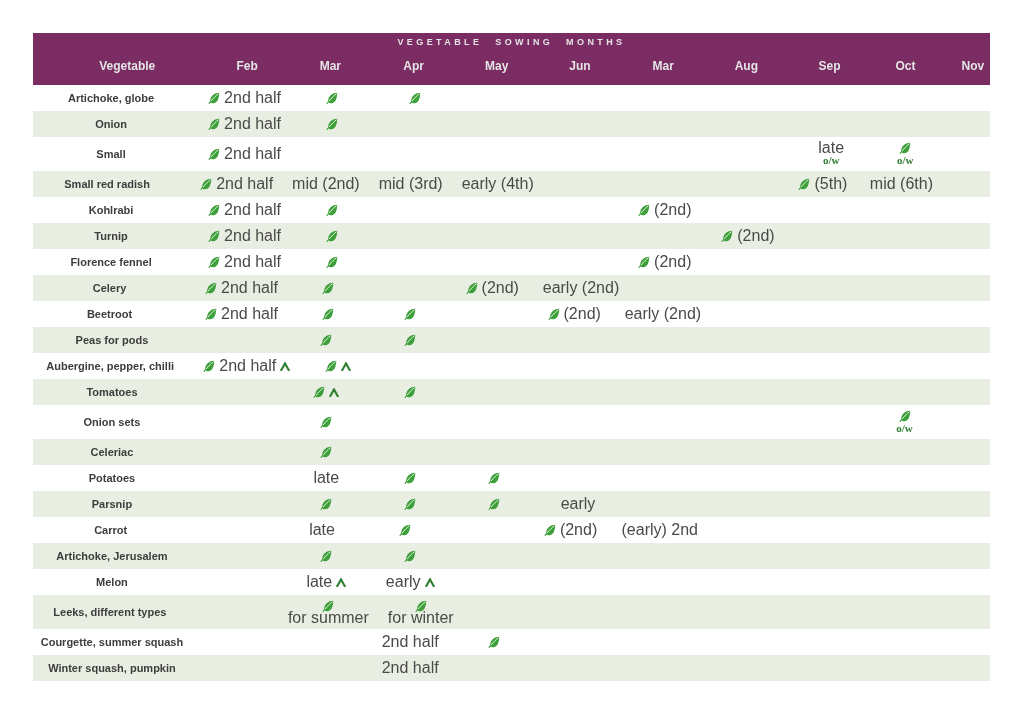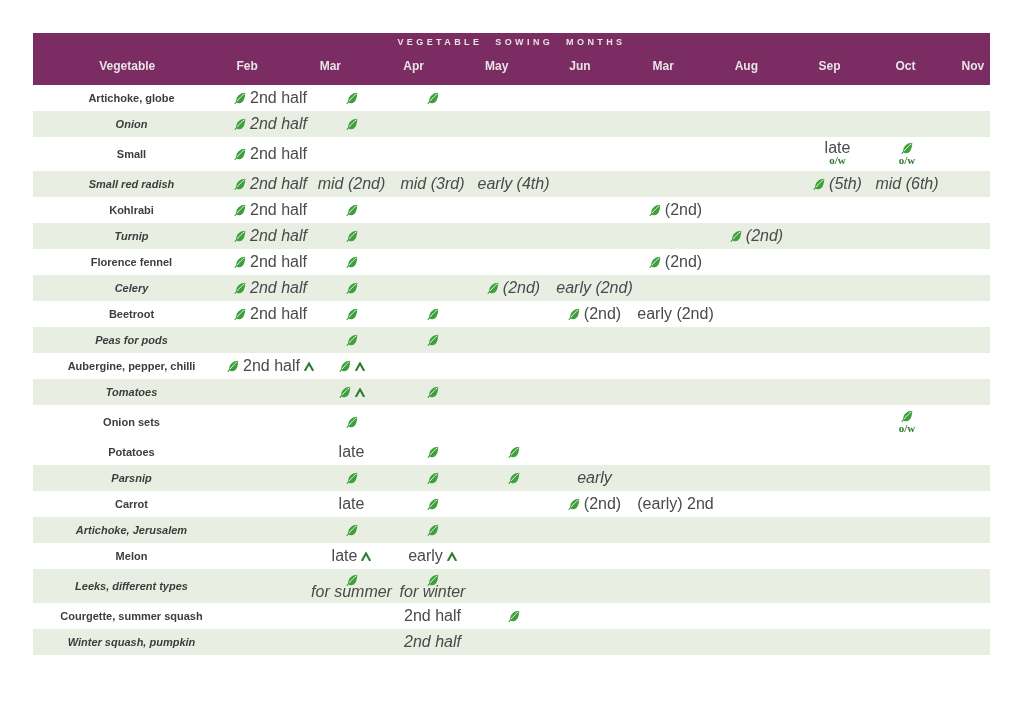--- a/index.html
+++ b/index.html
@@ -8,22 +8,22 @@
   #table-wrap { position:absolute; left:33px; top:33px; width:957px; }
 
   
   .thead { background:#7b2c63; color:#e5e5e5; height:52px; padding-top:4px; }
   .title-line { text-align:center; font-size:9px; font-weight:bold;
                 letter-spacing:3.4px; word-spacing:7px; height:15px; }
   .col-row { display:flex; align-items:center; height:28px; }
   .col-h { font-size:12px; font-weight:bold; text-align:center;margin-left:32px; }
 
   
-  .row { display:flex; align-items:center; background:#ffffff; }
-  .row.alt { background:#e9eee2;font-style:italic; }
+  .row { display:flex; align-items:center; background:#ffffff;gap:19px; }
+  .row.alt { background:#e9eee2; }
   .row.h26 { height:26px; }
   .row.h34 { height:34px; }
   .cell { display:flex; flex-direction:column; align-items:center;
           justify-content:center; text-align:center; }
   .vname { font-size:11px; font-weight:bold; color:#3d3d3d; }
   .line { display:flex; align-items:center; justify-content:center;
           gap:4px; line-height:12px; }
   .txt  { font-size:16px; color:#4a4a4a; white-space:nowrap; }
   .gtxt { font-size:11px; color:#2e7d30; font-weight:bold; white-space:nowrap;font-family:Liberation Serif, serif; }
   .leaf-icon, .caret-icon { display:inline-block; flex:none; }
@@ -542,20 +542,41 @@
               <path d="M6 18.5C10.5 12.5 15.5 7.5 21 3.5" stroke="#ffffff" stroke-width="1.7" fill="none"></path>
               <path d="M1.5 23.5C3 21.5 4.5 20 6 18.5" stroke="#3ea03b" stroke-width="2.2" fill="none"></path>
             </svg>
           </div>
           <div class="line">
             <span class="gtxt">o/w</span>
           </div>
         </div>
         <div class="cell w-nov"></div>
       </div>
+      <div class="row h26 alt">
+        <div class="cell vname w-veg">Celeriac</div>
+        <div class="cell w-feb"></div>
+        <div class="cell w-mar">
+          <div class="line">
+            <svg class="leaf-icon" width="12" height="12" viewBox="0 0 24 24">
+              <path d="M22.5 1.5C13 1.5 4.5 8.5 4.5 16.5c0 2.2.7 3.9 1.6 4.9 1.1.7 2.7 1.1 4.4 1.1 7.5 0 12-9.5 12-21z" fill="#3ea03b"></path>
+              <path d="M6 18.5C10.5 12.5 15.5 7.5 21 3.5" stroke="#ffffff" stroke-width="1.7" fill="none"></path>
+              <path d="M1.5 23.5C3 21.5 4.5 20 6 18.5" stroke="#3ea03b" stroke-width="2.2" fill="none"></path>
+            </svg>
+          </div>
+        </div>
+        <div class="cell w-apr"></div>
+        <div class="cell w-may"></div>
+        <div class="cell w-jun"></div>
+        <div class="cell w-jul"></div>
+        <div class="cell w-aug"></div>
+        <div class="cell w-sep"></div>
+        <div class="cell w-oct"></div>
+        <div class="cell w-nov"></div>
+      </div>
       <div class="row h26">
         <div class="cell vname w-veg">Potatoes</div>
         <div class="cell w-feb"></div>
         <div class="cell w-mar">
           <div class="line">
             <span class="txt">late</span>
           </div>
         </div>
         <div class="cell w-apr">
           <div class="line">

